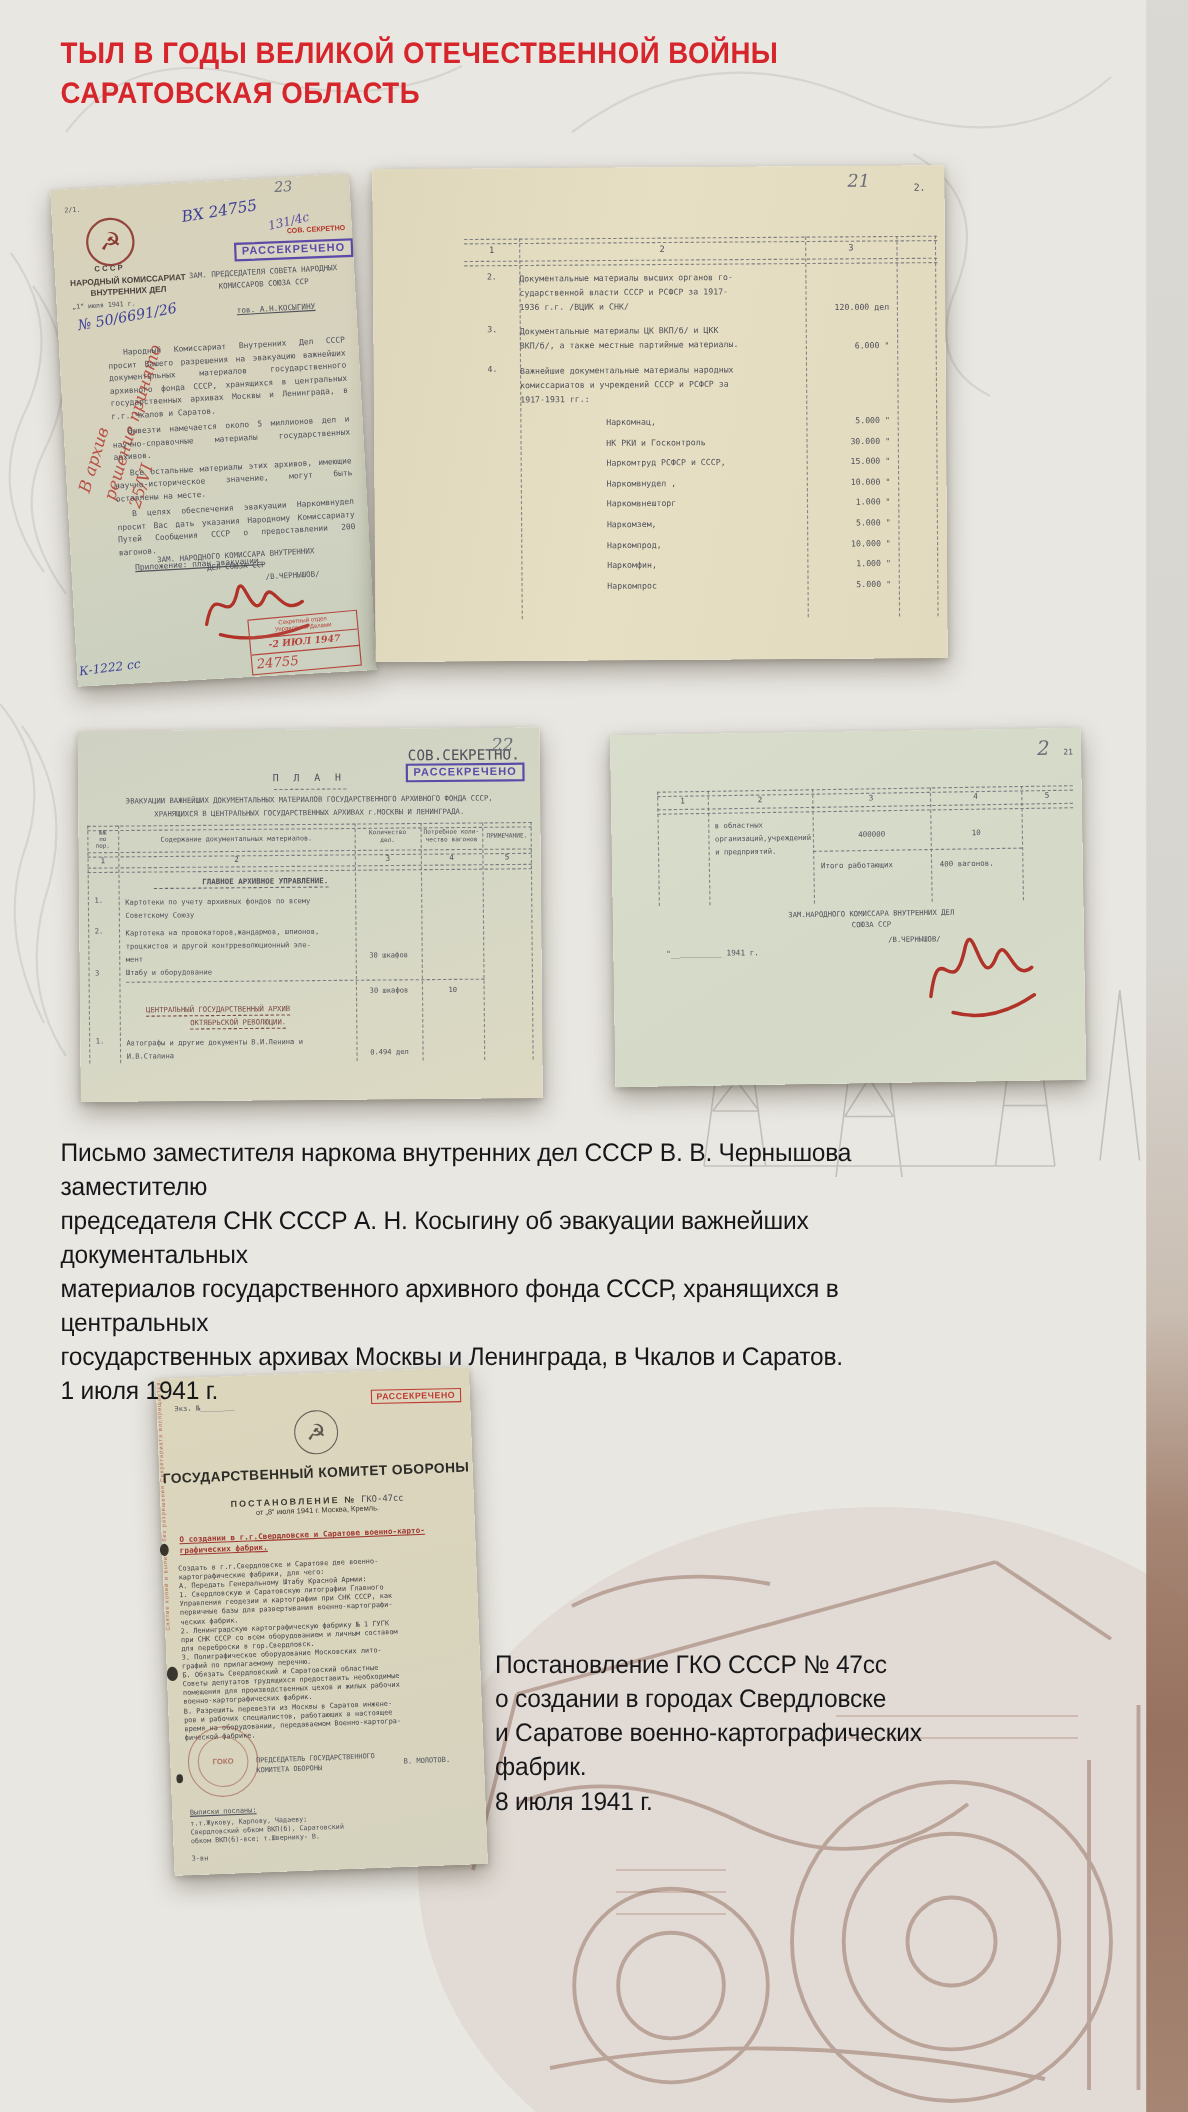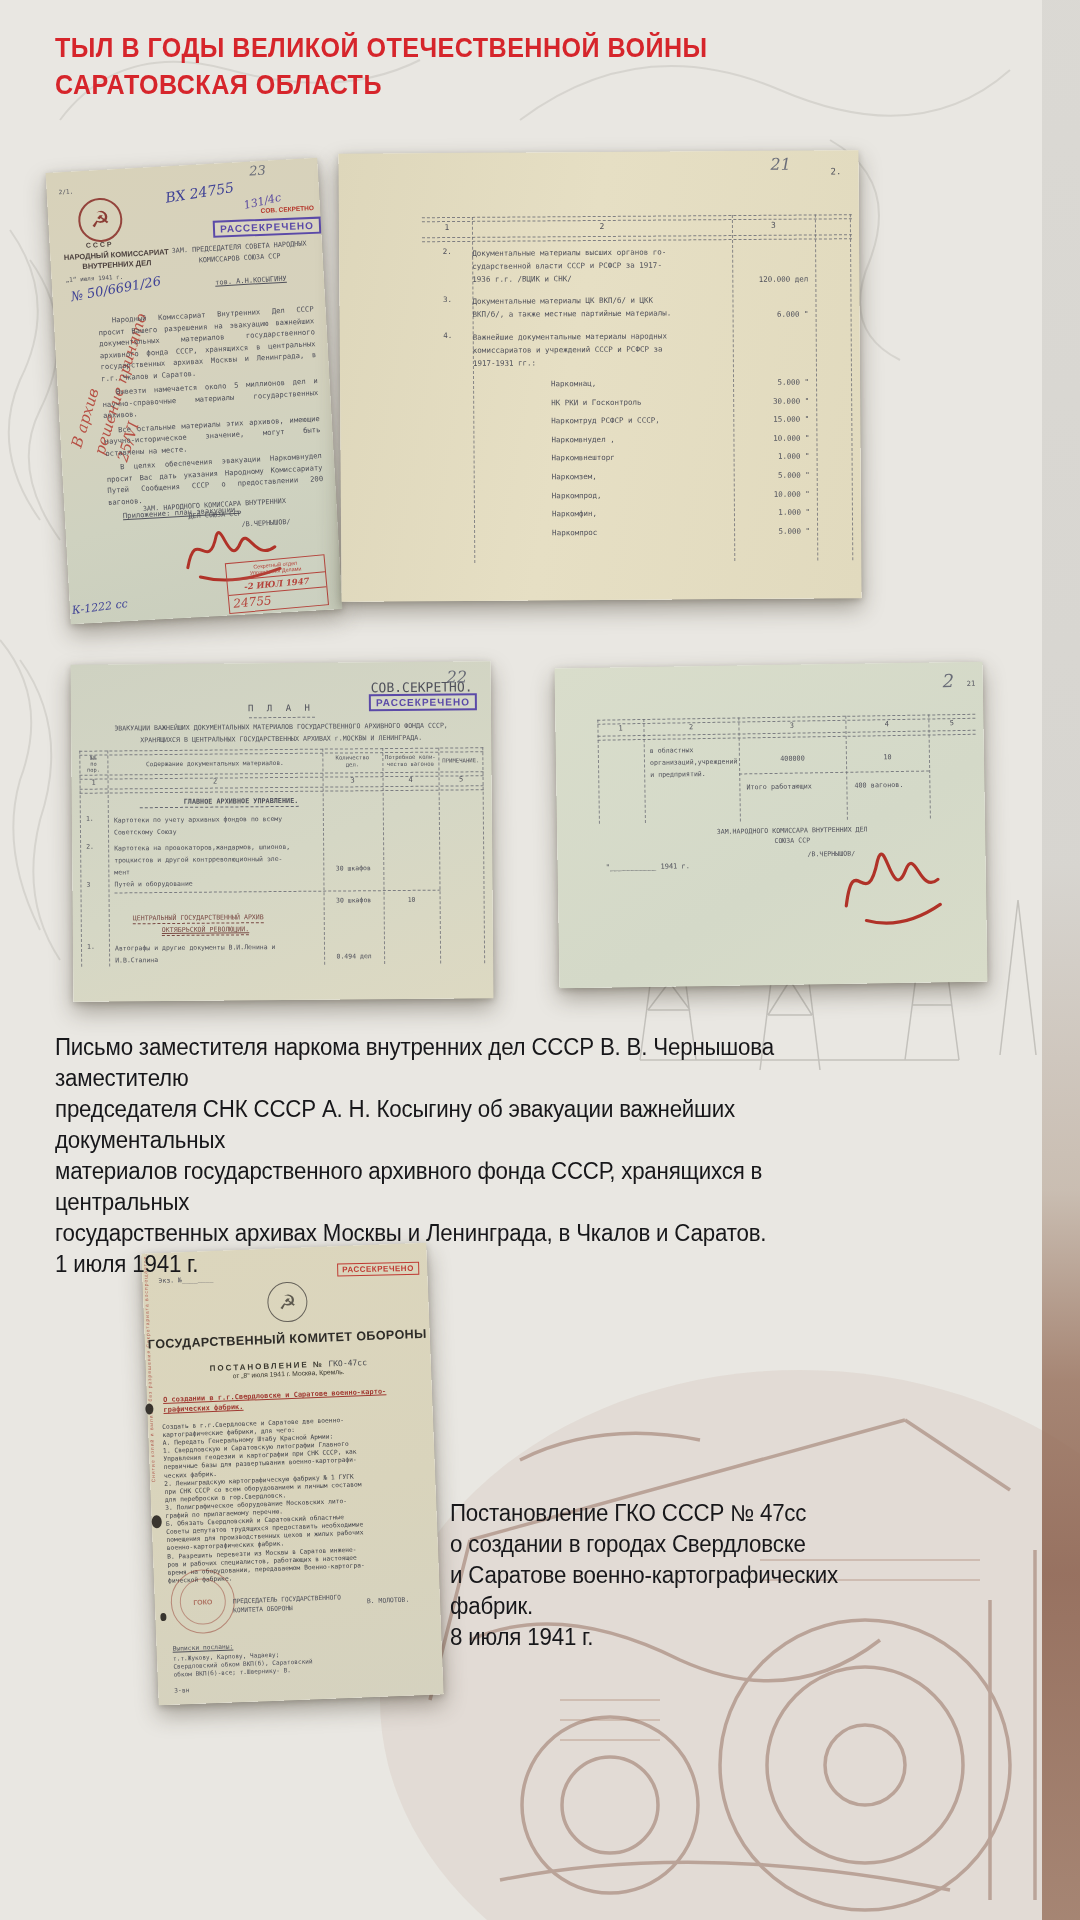--- a/index.html
+++ b/index.html
@@ -265,26 +265,26 @@
     <div class="tw" style="position:absolute;left:60px;top:48px;font-size:6.8px;font-weight:bold;border-bottom:1px dashed #676872;padding-bottom:1px;padding-left:44px;">ГЛАВНОЕ АРХИВНОЕ УПРАВЛЕНИЕ.</div>
     <div class="tw" style="position:absolute;left:6px;top:64px;font-size:6.5px;">1.</div>
     <div class="tw pre" style="position:absolute;left:34px;top:64px;width:208px;font-size:6.5px;line-height:12px;">Картотеки по учету архивных фондов по всему
 Советскому Союзу</div>
     <div class="tw" style="position:absolute;left:6px;top:92px;font-size:6.5px;">2.</div>
     <div class="tw pre" style="position:absolute;left:34px;top:92px;width:208px;font-size:6.5px;line-height:12px;">Картотека на провокаторов,жандармов, шпионов,
 троцкистов и другой контрреволюционный эле-
 мент</div>
     <div class="tw" style="position:absolute;left:243px;top:116px;width:60px;text-align:center;font-size:6.5px;">30 шкафов</div>
     <div class="tw" style="position:absolute;left:6px;top:130px;font-size:6.5px;">3</div>
-    <div class="tw" style="position:absolute;left:34px;top:130px;font-size:6.5px;">Путей и оборудование</div>
+    <div class="tw" style="position:absolute;left:34px;top:130px;font-size:6.5px;">Штабу и оборудование</div>
     <div class="hdash" style="left:34px;top:142px;width:326px;"></div>
     <div class="tw" style="position:absolute;left:243px;top:148px;width:60px;text-align:center;font-size:6.5px;">30 шкафов</div>
     <div class="tw" style="position:absolute;left:303px;top:148px;width:56px;text-align:center;font-size:6.5px;">10</div>
     <div class="tw" style="position:absolute;left:52px;top:164px;font-size:6.6px;color:#7a4a44;border-bottom:1px dashed #7a4a44;padding-bottom:1px;">ЦЕНТРАЛЬНЫЙ ГОСУДАРСТВЕННЫЙ АРХИВ</div>
-    <div class="tw" style="position:absolute;left:81px;top:176px;font-size:6.6px;color:#7a4a44;border-bottom:1px dashed #7a4a44;padding-bottom:1px;text-decoration:underline;">ОКТЯБРЬСКОЙ РЕВОЛЮЦИИ.</div>
+    <div class="tw" style="position:absolute;left:92px;top:176px;font-size:6.6px;color:#7a4a44;border-bottom:1px dashed #7a4a44;padding-bottom:1px;">ОКТЯБРЬСКОЙ РЕВОЛЮЦИИ.</div>
     <div class="tw" style="position:absolute;left:6px;top:192px;font-size:6.5px;">1.</div>
     <div class="tw pre" style="position:absolute;left:34px;top:192px;width:208px;font-size:6.5px;line-height:12px;">Автографы и другие документы В.И.Ленина и
 И.В.Сталина</div>
     <div class="tw" style="position:absolute;left:243px;top:204px;width:60px;text-align:center;font-size:6.5px;">0.494 дел</div>
   </div>
 </section>
 
 <section class="doc" id="doc4">
   <div class="hw gray-hw" style="position:absolute;left:388px;top:8px;font-size:18px;">2</div>
   <div class="tw" style="position:absolute;left:412px;top:18px;font-size:7px;">21</div>

